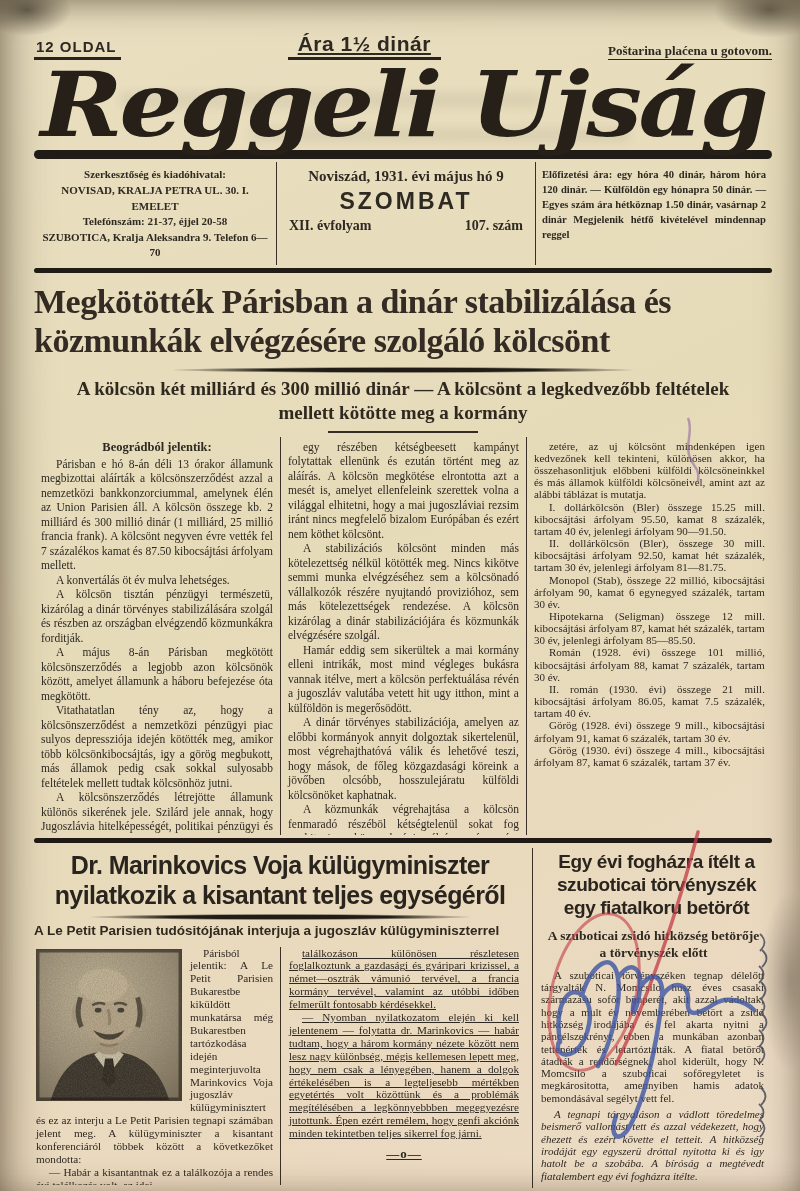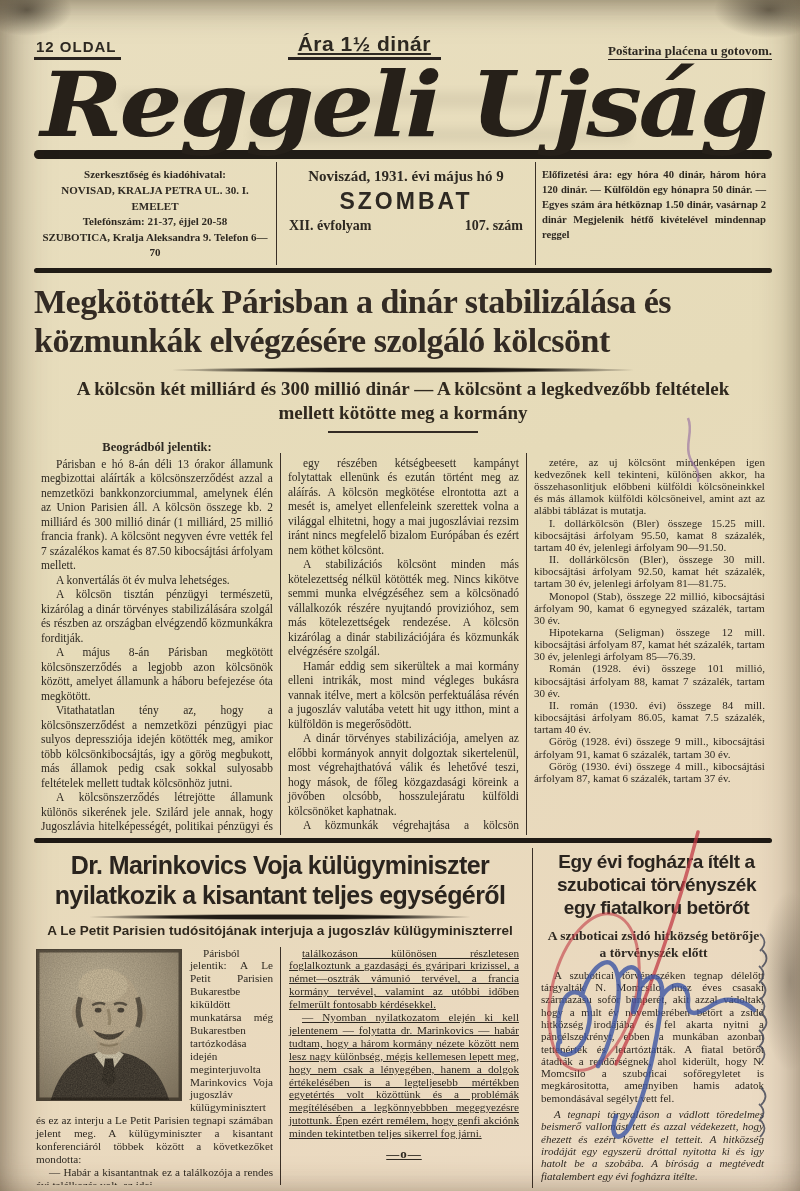--- a/index.html
+++ b/index.html
@@ -49,34 +49,34 @@
 
   
   .a1-headline{font:bold 34px/1.14 "Liberation Serif",serif;color:#332b24;margin:10px auto 0;max-width:742px;letter-spacing:-.5px;}
   .taper{height:6px;width:460px;margin:6px auto 4px;background:radial-gradient(ellipse at center,#211c16 0%,#211c16 42%,rgba(33,28,22,0) 72%);}
   .taper.small{width:380px;margin:4px auto 3px;}
   .a1-sub{font:bold 19px/1.26 "Liberation Serif",serif;text-align:center;max-width:706px;margin:4px auto 0;color:#30291f;}
   .shortrule{width:150px;height:2px;background:#332b24;margin:6px auto 4px;}
 
   .a1cols{display:flex;height:398px;overflow:hidden;}
   .col{width:33.33%;box-sizing:border-box;padding:3px 7px 0;}
-  .col.c2,.col.c3{border-left:1.5px solid #3a3027;margin-top:16px;}
+  .col.c2,.col.c3{border-left:1.5px solid #3a3027;}
   .col .para{margin:0;text-indent:15px;text-align:justify;font-size:11.5px;line-height:14.5px;}
   .col.c3 .para{font-size:11px;line-height:12.15px;}
   .dateline{text-align:center;font-weight:bold;font-size:12.5px;margin:0 0 2px;}
 
   .article-divider{height:5.5px;background:#1f1a15;border-radius:3px;margin-top:3px;}
 
   
   .section2{display:flex;margin-top:5px;height:340px;}
   .s2-left{width:498px;box-sizing:border-box;padding-right:6px;}
   .s2-right{width:240px;box-sizing:border-box;border-left:1.5px solid #3a3027;padding:2px 0 0 8px;}
 
   .a2-headline{font:bold 25px/1.18 "Liberation Sans",sans-serif;letter-spacing:-.6px;text-align:center;color:#2a241e;margin-top:3px;}
-  .a2-sub{font:bold 13.5px/1.2 "Liberation Sans",sans-serif;text-align:center;margin:3px 0 7px;color:#30291f;}
+  .a2-sub{font:bold 13.5px/1.2 "Liberation Sans",sans-serif;margin:3px 0 7px;color:#30291f;}
   .a2cols{display:flex;height:238px;overflow:hidden;}
   .a2col{width:50%;box-sizing:border-box;padding:0 7px 0 2px;}
   .a2col.cb{border-left:1.5px solid #3a3027;padding-left:8px;text-decoration:underline;}
   .a2col .para{margin:0;text-indent:13px;text-align:justify;font-size:11.2px;line-height:12.9px;}
   .photo-frame{float:left;width:146px;height:152px;margin:2px 8px 3px 0;border:1px solid #4c4336;background:#9a8f7b;box-sizing:border-box;}
   .photo-frame svg{display:block;width:100%;height:100%;}
 
   .a3-headline{font:bold 19px/1.2 "Liberation Sans",sans-serif;letter-spacing:-.4px;text-align:center;color:#2a241e;margin:1px 4px 0;}
   .a3-sub{font:bold 13.5px/1.3 "Liberation Serif",serif;text-align:center;margin:7px 10px 7px 4px;}
   .a3-body .para{margin:0;text-indent:13px;text-align:justify;font-size:11px;line-height:12.3px;padding-right:8px;}
@@ -147,23 +147,23 @@
           <p class="para">A stabilizációs kölcsönt minden más kötelezettség nélkül kötötték meg. Nincs kikötve semmi munka elvégzéséhez sem a kölcsönadó vállalkozók részére nyujtandó provizióhoz, sem más kötelezettségek rendezése. A kölcsön kizárólag a dinár stabilizációjára és közmunkák elvégzésére szolgál.</p>
           <p class="para">Hamár eddig sem sikerültek a mai kormány elleni intrikák, most mind végleges bukásra vannak itélve, mert a kölcsön perfektuálása révén a jugoszláv valutába vetett hit ugy itthon, mint a külföldön is megerősödött.</p>
           <p class="para">A dinár törvényes stabilizációja, amelyen az előbbi kormányok annyit dolgoztak sikertelenül, most végrehajthatóvá válik és lehetővé teszi, hogy mások, de főleg közgazdasági köreink a jövőben olcsóbb, hosszulejáratu külföldi kölcsönöket kaphatnak.</p>
           <p class="para">A közmunkák végrehajtása a kölcsön fenmaradó részéböl kétségtelenül sokat fog enyhiteni a közgazdasági válságon és egész közgazdasági életünknek uj lendületet fog adni.</p>
         </div>
       <div class="col c3">
           <p class="para">zetére, az uj kölcsönt mindenképen igen kedvezőnek kell tekinteni, különösen akkor, ha összehasonlitjuk előbbeni külföldi kölcsöneinkkel és más államok külföldi kölcsöneivel, amint azt az alábbi táblázat is mutatja.</p>
           <p class="para">I. dollárkölcsön (Bler) összege 15.25 mill. kibocsájtási árfolyam 95.50, kamat 8 százalék, tartam 40 év, jelenlegi árfolyam 90—91.50.</p>
           <p class="para">II. dollárkölcsön (Bler), összege 30 mill. kibocsájtási árfolyam 92.50, kamat hét százalék, tartam 30 év, jelenlegi árfolyam 81—81.75.</p>
           <p class="para">Monopol (Stab), összege 22 millió, kibocsájtási árfolyam 90, kamat 6 egynegyed százalék, tartam 30 év.</p>
-          <p class="para">Hipotekarna (Seligman) összege 12 mill. kibocsájtási árfolyam 87, kamat hét százalék, tartam 30 év, jelenlegi árfolyam 85—76.39.</p>
+          <p class="para">Hipotekarna (Seligman) összege 12 mill. kibocsájtási árfolyam 87, kamat hét százalék, tartam 30 év, jelenlegi árfolyam 85—85.50.</p>
           <p class="para">Román (1928. évi) összege 101 millió, kibocsájtási árfolyam 88, kamat 7 százalék, tartam 30 év.</p>
-          <p class="para">II. román (1930. évi) összege 84 mill. kibocsájtási árfolyam 86.05, kamat 7.5 százalék, tartam 40 év.</p>
+          <p class="para">II. román (1930. évi) összege 21 mill. kibocsájtási árfolyam 86.05, kamat 7.5 százalék, tartam 40 év.</p>
           <p class="para">Görög (1928. évi) összege 9 mill., kibocsájtási árfolyam 91, kamat 6 százalék, tartam 30 év.</p>
           <p class="para">Görög (1930. évi) összege 4 mill., kibocsájtási árfolyam 87, kamat 6 százalék, tartam 37 év.</p>
         </div>
     </div>
 
     <div class="article-divider"></div>
 
     <div class="section2">
       <div class="s2-left">
         <div class="a2-headline">Dr. Marinkovics Voja külügyminiszter nyilatkozik a kisantant teljes egységéről</div>

